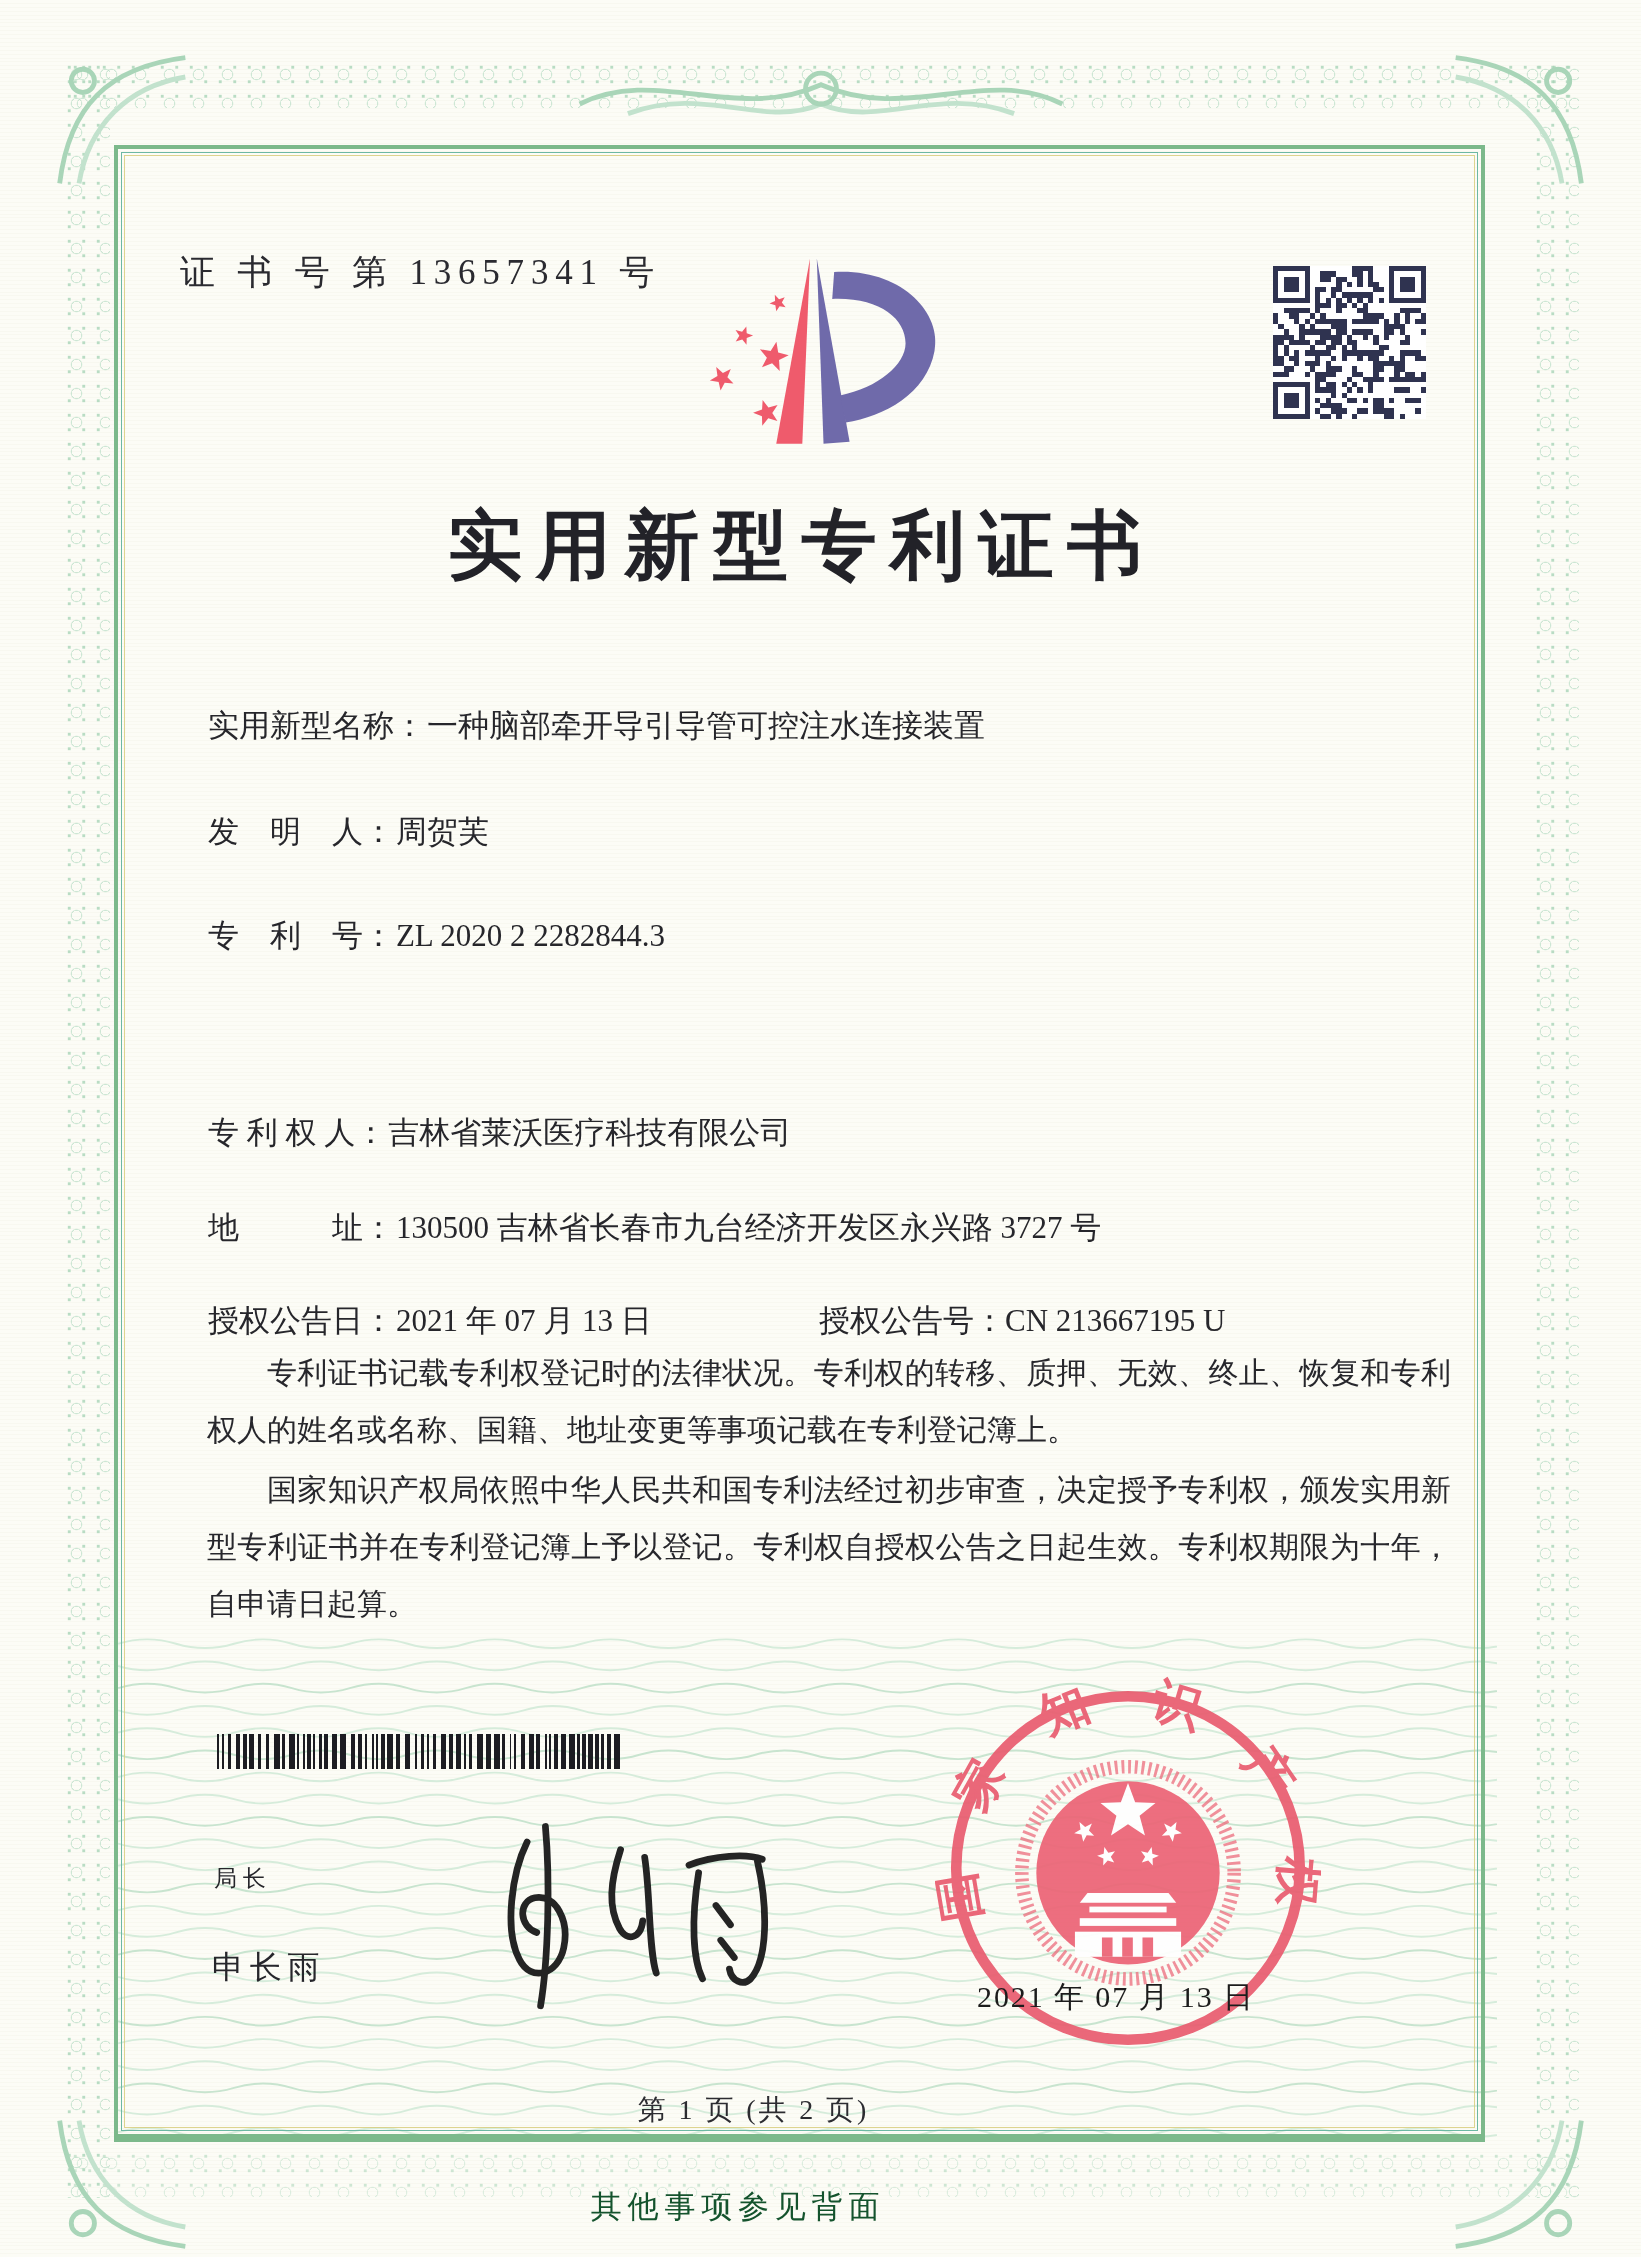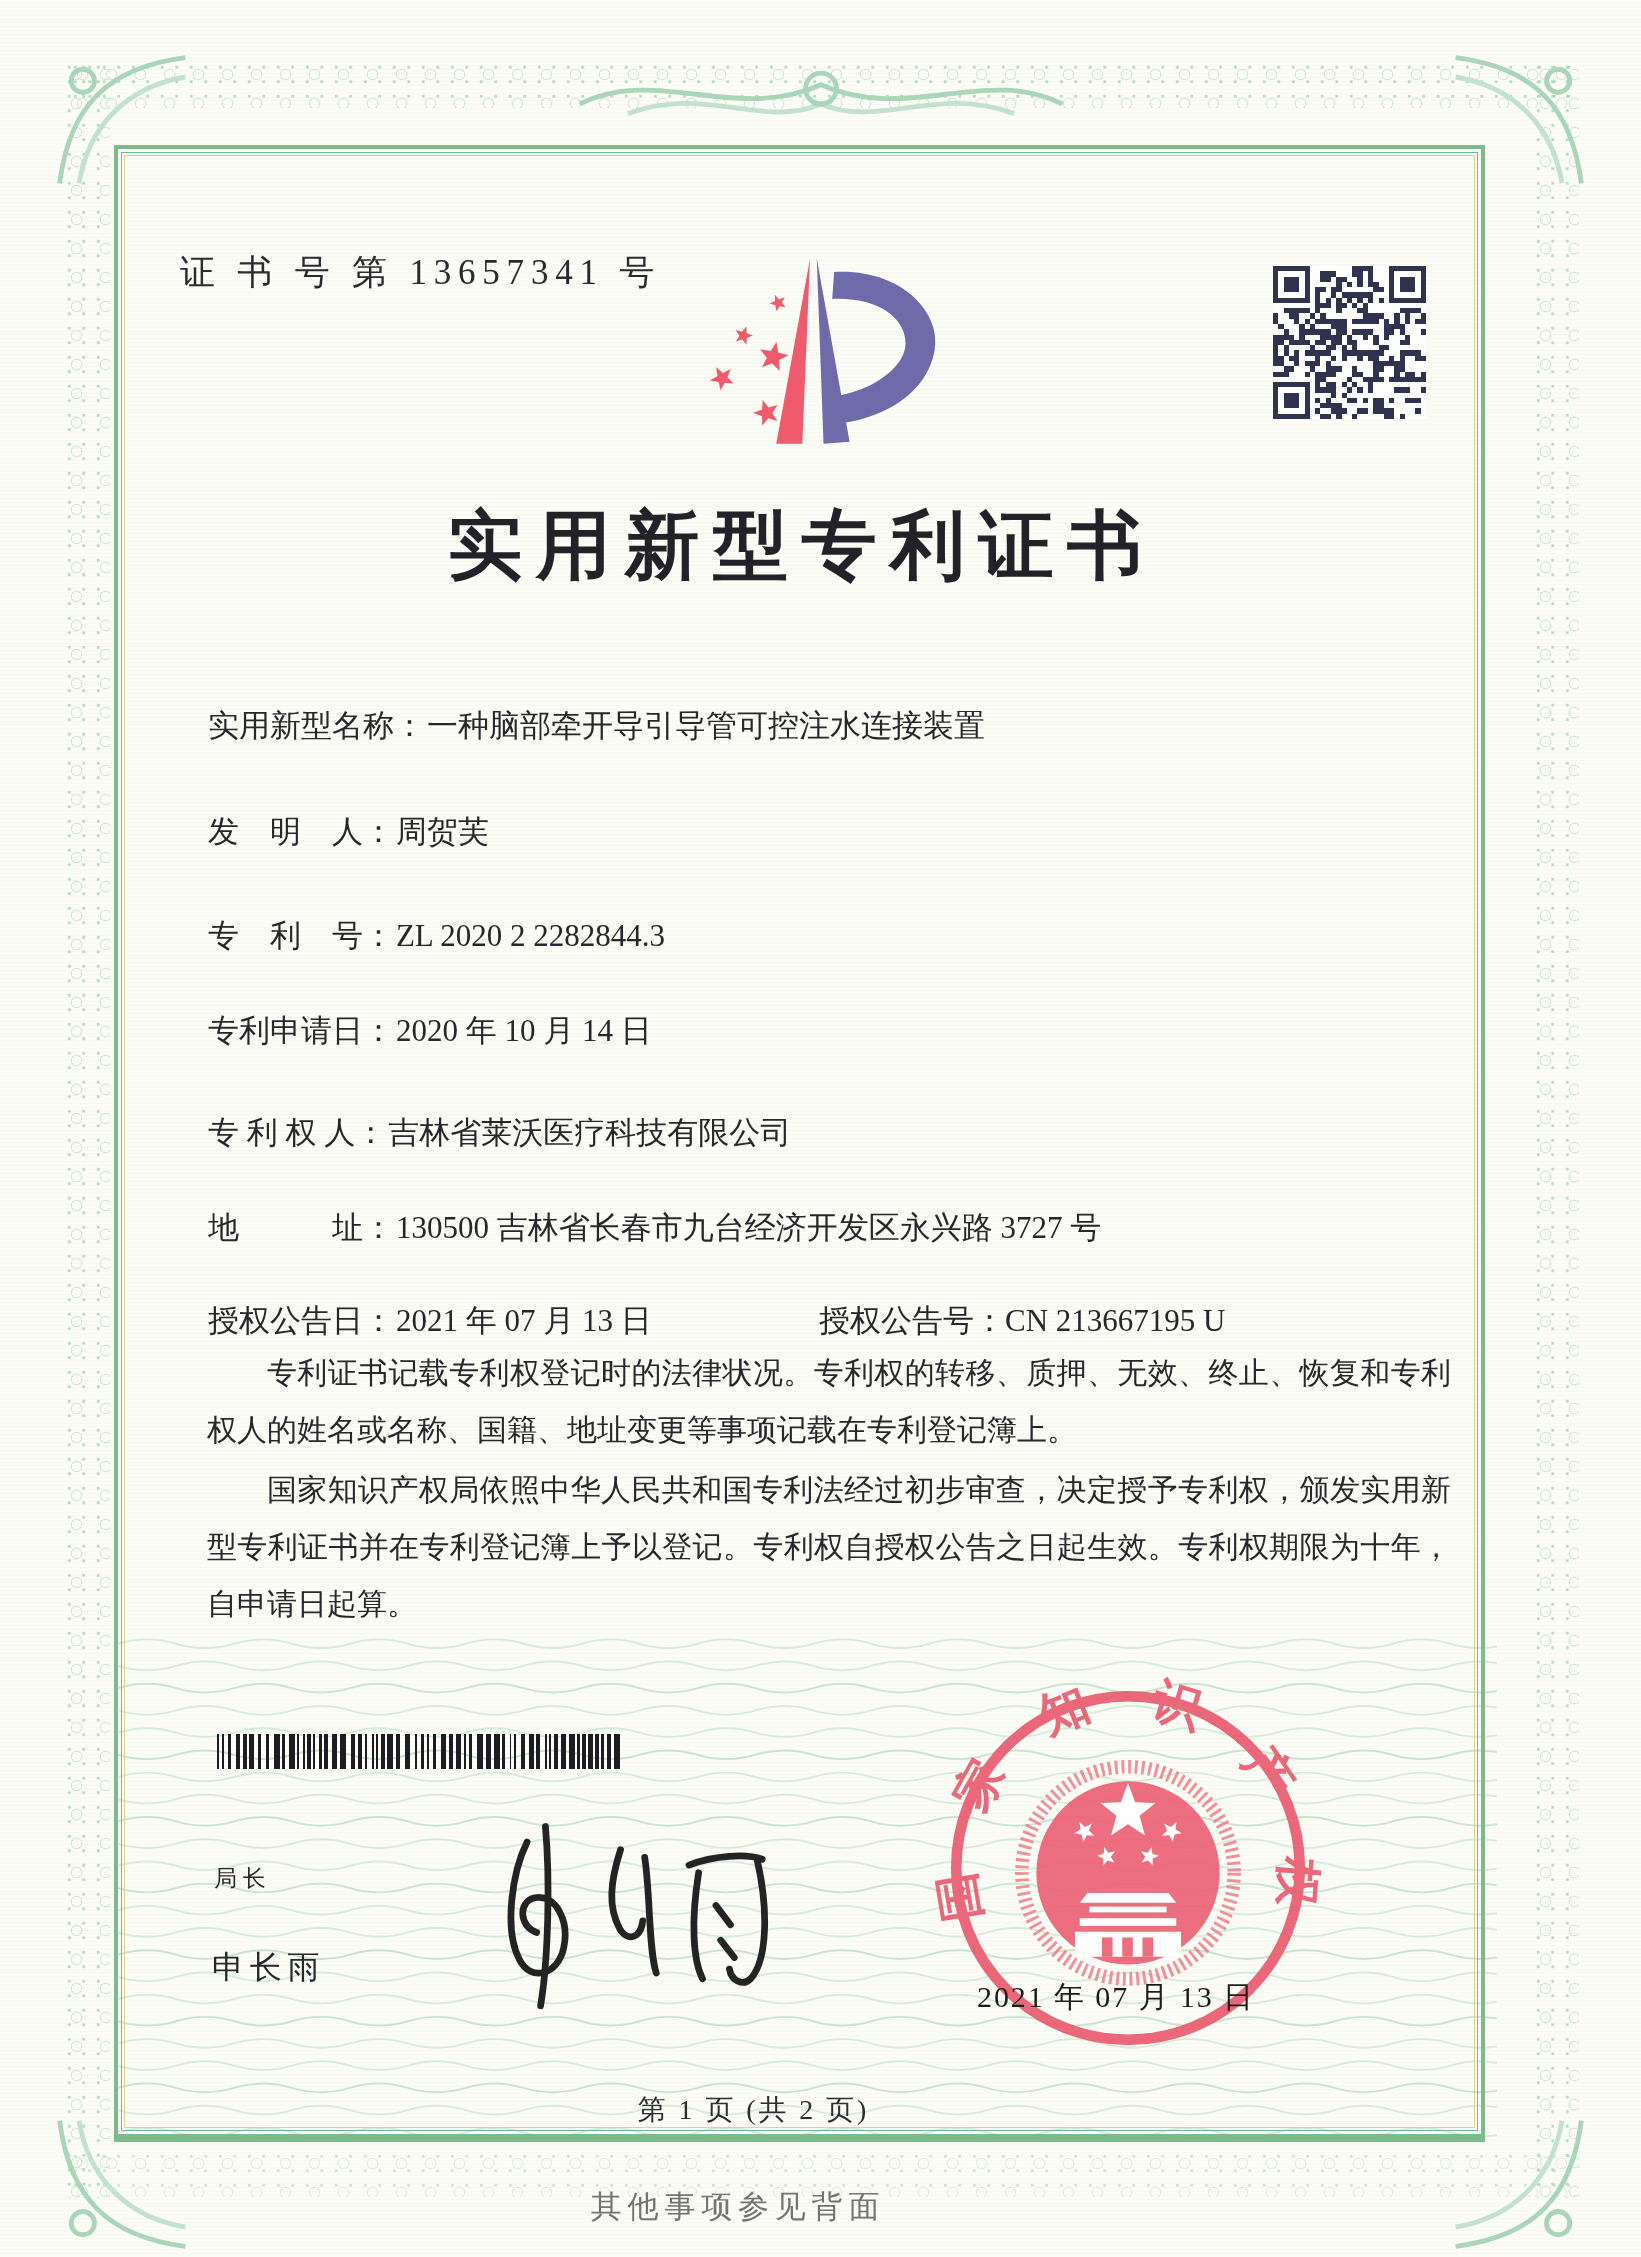--- a/index.html
+++ b/index.html
@@ -55,21 +55,21 @@
   }
   .barcode .bar{height:100%;background:#1c1c22;}
   .barcode .gap{height:100%;background:transparent;}
   .director-label{position:absolute;left:214px;top:1863px;font-size:23px;letter-spacing:5.8px;}
   .director-name{position:absolute;left:212px;top:1946px;font-size:32px;letter-spacing:5.8px;}
   .seal-date{
     position:absolute;left:977px;top:1977px;width:290px;font-size:30px;
     letter-spacing:1.9px;color:#1c1c1c;white-space:nowrap;
   }
   .page-info{position:absolute;left:541px;top:2091px;width:425px;text-align:center;font-size:28px;letter-spacing:2.9px;color:#2c2c31;}
-  .back-note{position:absolute;left:521px;top:2186px;width:434px;text-align:center;font-size:31px;letter-spacing:5.8px;color:#737373;}
+  .back-note{position:absolute;left:521px;top:2186px;width:434px;text-align:center;font-size:31px;letter-spacing:5.8px;color:#14532d;}
   .waves{position:absolute;left:118px;top:1636px;z-index:1;}
 </style>
 </head>
 <body>
 
 <div class="lace h abs" style="left:68px;top:60px;width:1506px;"></div>
 <div class="lace h abs" style="left:68px;top:2149px;width:1506px;opacity:.55;"></div>
 <div class="lace v abs" style="left:62px;top:60px;height:2138px;"></div>
 <div class="lace v abs" style="left:1531px;top:60px;height:2138px;"></div>
 
@@ -570,23 +570,20 @@
 
   <div class="field" style="top:705px;">
     <span>实用新型名称：</span><span class="val">一种脑部牵开导引导管可控注水连接装置</span>
   </div>
   <div class="field" style="top:811px;">
     <span>发　明　人：</span><span class="val">周贺芙</span>
   </div>
   <div class="field" style="top:915px;">
     <span>专　利　号：</span><span class="val">ZL 2020 2 2282844.3</span>
   </div>
-  <div class="field" style="top:1010px;">
-    <span>专利申请日：</span><span class="val">2020 年 10 月 14 日</span>
-  </div>
   <div class="field" style="top:1112px;">
     <span>专 利 权 人：</span><span class="val">吉林省莱沃医疗科技有限公司</span>
   </div>
   <div class="field" style="top:1207px;">
     <span>地　　　址：</span><span class="val">130500 吉林省长春市九台经济开发区永兴路 3727 号</span>
   </div>
   <div class="field" style="top:1300px;">
     <span>授权公告日：</span><span class="val">2021 年 07 月 13 日</span>
   </div>
   <div class="field2" style="top:1300px;">

